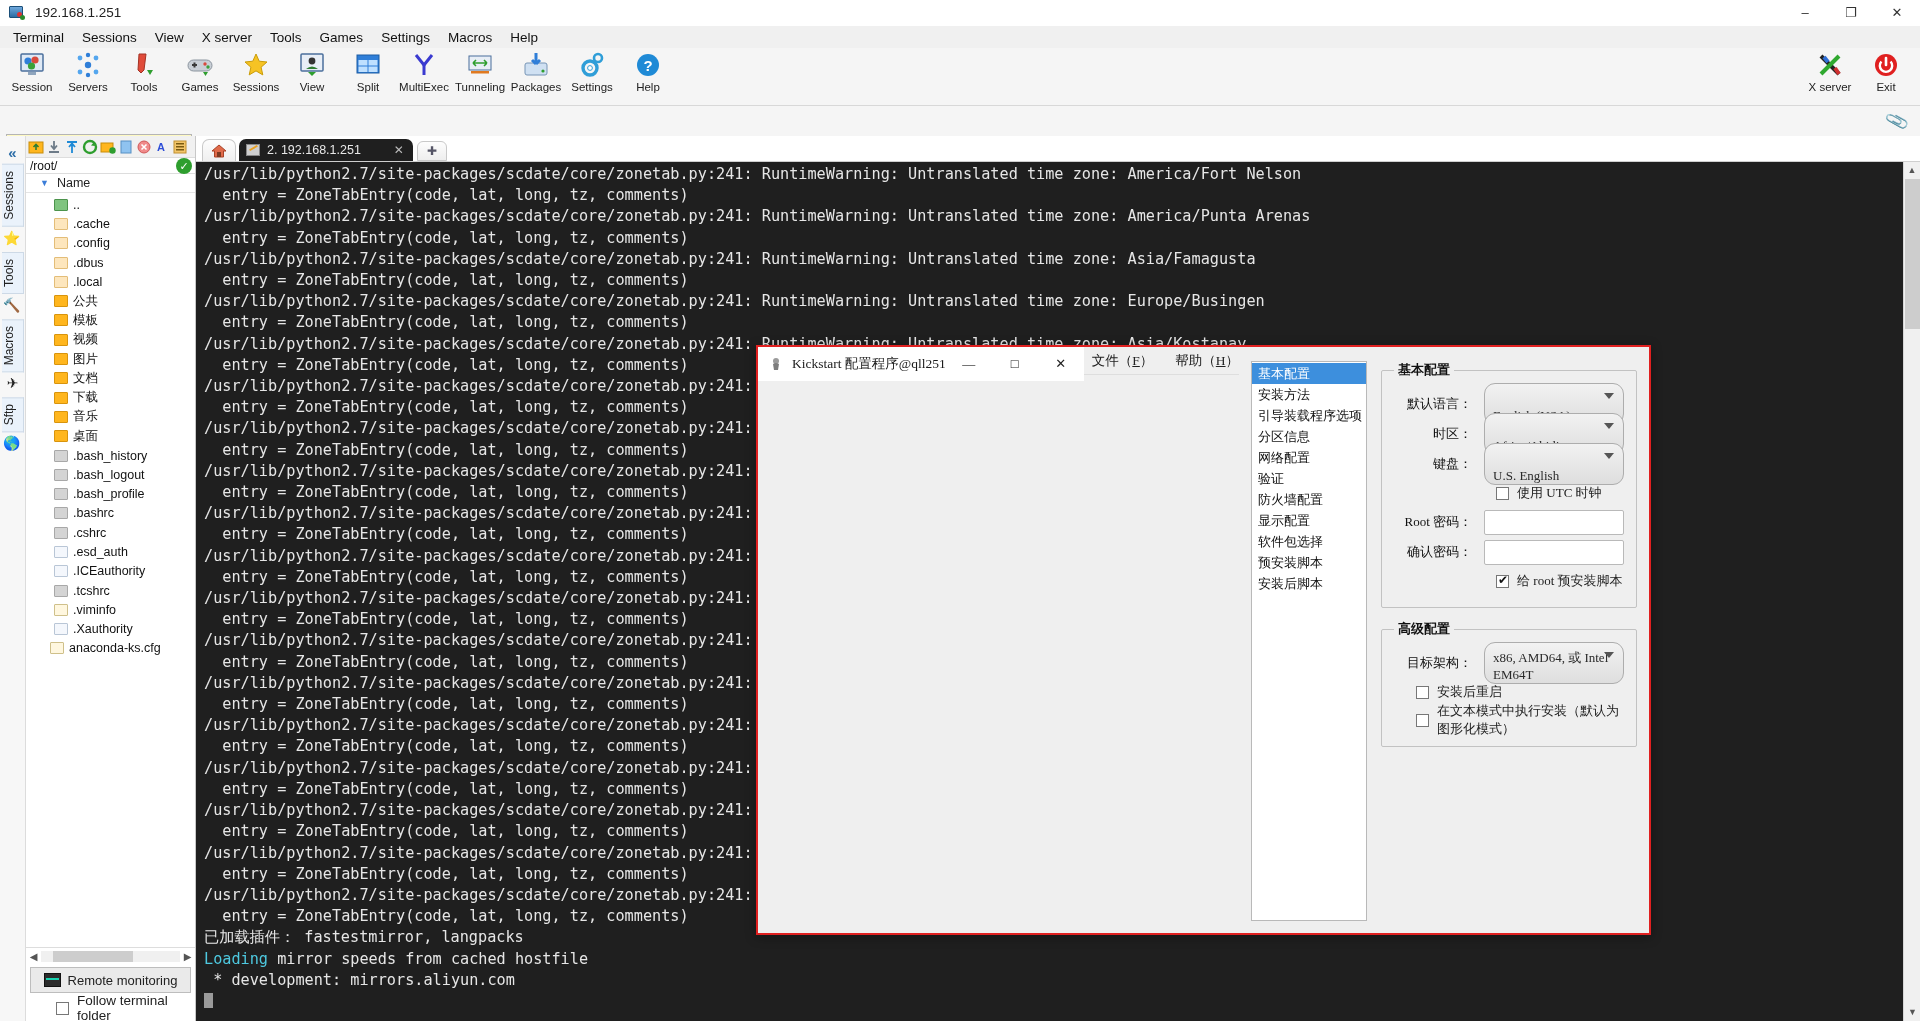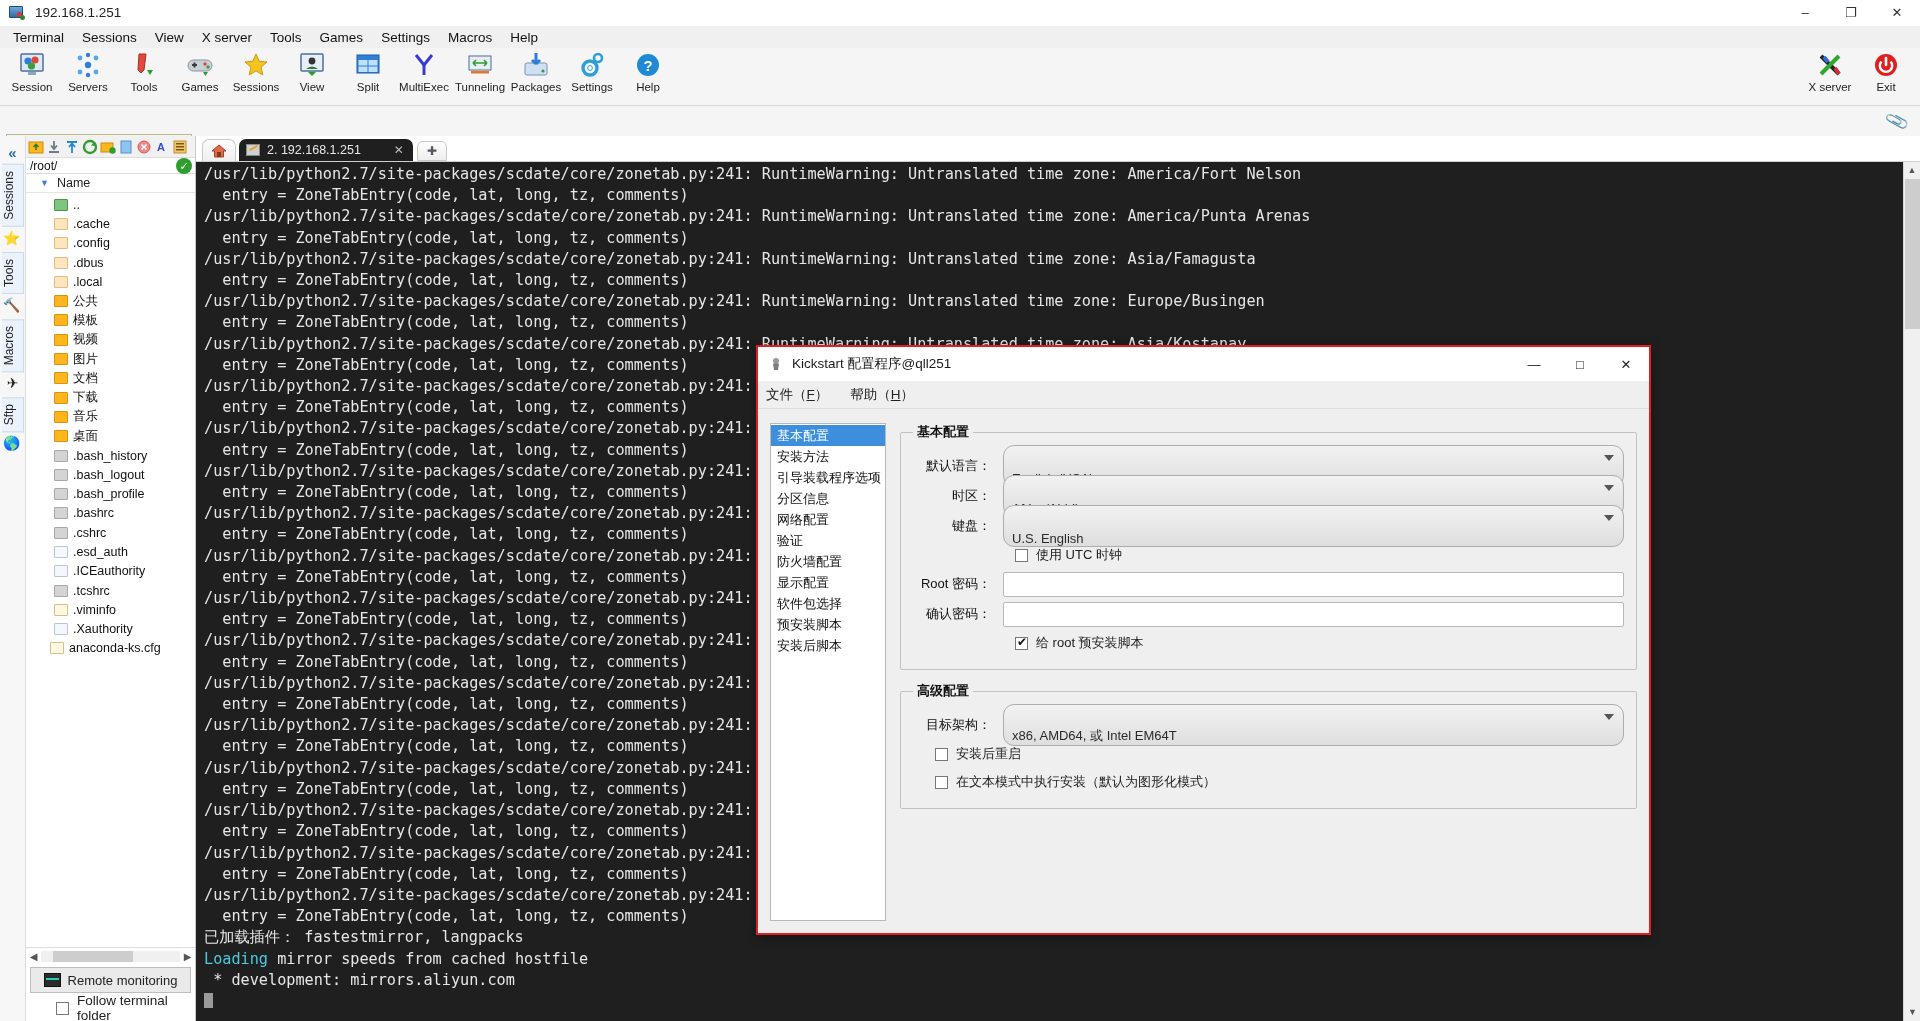--- a/index.html
+++ b/index.html
@@ -92,21 +92,21 @@
           font-family:"DejaVu Sans Mono","Liberation Mono",monospace; font-size:15.2px; line-height:21.2px;
           color:#e6e6e6; padding:2px 0 0 8px; overflow:hidden; white-space:pre; letter-spacing:0px;}
   #term .cy { color:#4ec9e0; }
   #term .cursor{ display:inline-block; width:9px;height:15px;background:#9a9a9a; vertical-align:-2px;}
   #vscroll { position:absolute; right:0; top:26px; bottom:0; width:17px; background:#f0f0f0; border-left:1px solid #d6d6d6;}
   #vscroll .up,#vscroll .dn { height:17px; text-align:center; font-size:9px; color:#555; line-height:17px;}
   #vscroll .thumb { position:absolute; top:17px; left:1px; width:15px; height:150px; background:#cdcdcd; }
 
   
   #dlg { position:absolute; left:560px; top:209px; width:895px; height:590px; border:2px solid #e02020;
-         background:#efefef; box-shadow:0 2px 10px rgba(0,0,0,.35); display:flex; flex-direction:column; }
+         background:#efefef; box-shadow:0 2px 10px rgba(0,0,0,.35); display:flex; flex-direction:row;font-family:Liberation Serif, serif; }
   #dlg-title { height:34px; background:#fff; display:flex; align-items:center; }
   #dlg-title .ki { width:16px;height:16px;margin:0 8px 0 10px; position:relative;}
   #dlg-title .t { font-size:13.5px; color:#1a1a1a;}
   #dlg-title .btns { margin-left:auto; display:flex; }
   #dlg-title .btns div { width:46px;height:34px; display:flex;align-items:center;justify-content:center; font-size:13px; color:#222;}
   #dlg-menu { height:28px; background:#efefef; display:flex; align-items:center; padding-left:8px; gap:22px; font-size:13.5px; border-bottom:1px solid #dedede;}
   #dlg-menu span u { text-decoration:underline; }
   #dlg-body { flex:1; display:flex; padding:14px 12px 12px 12px; gap:14px; }
   #kslist { width:116px; background:#fff; border:1px solid #b9b9b9; padding-top:1px; }
   .ksitem { height:21px; display:flex; align-items:center; padding-left:6px; font-size:13px; color:#111; }

